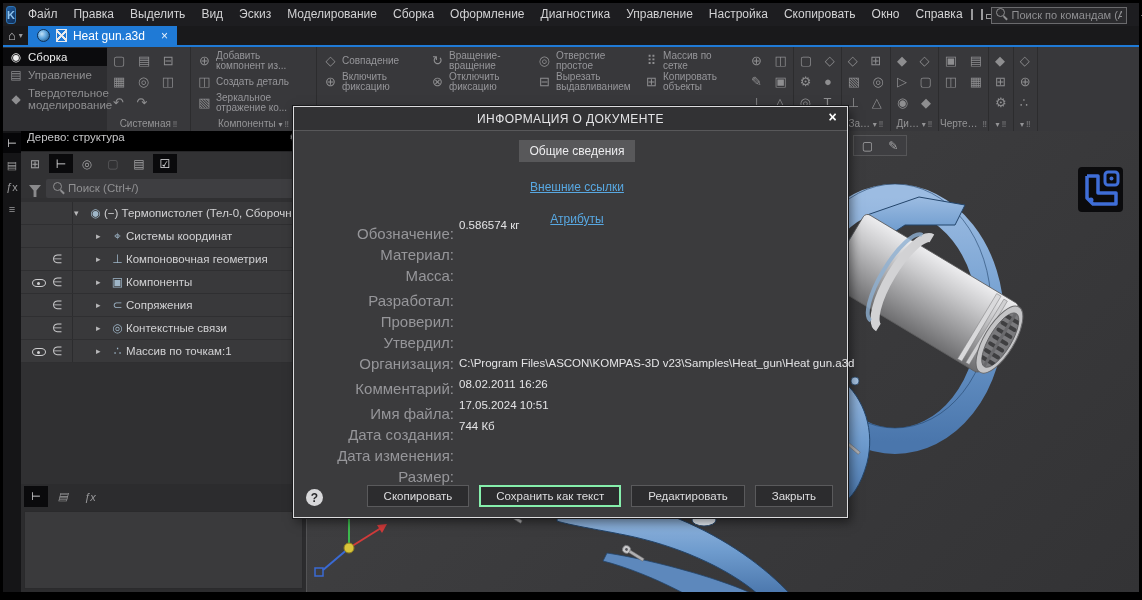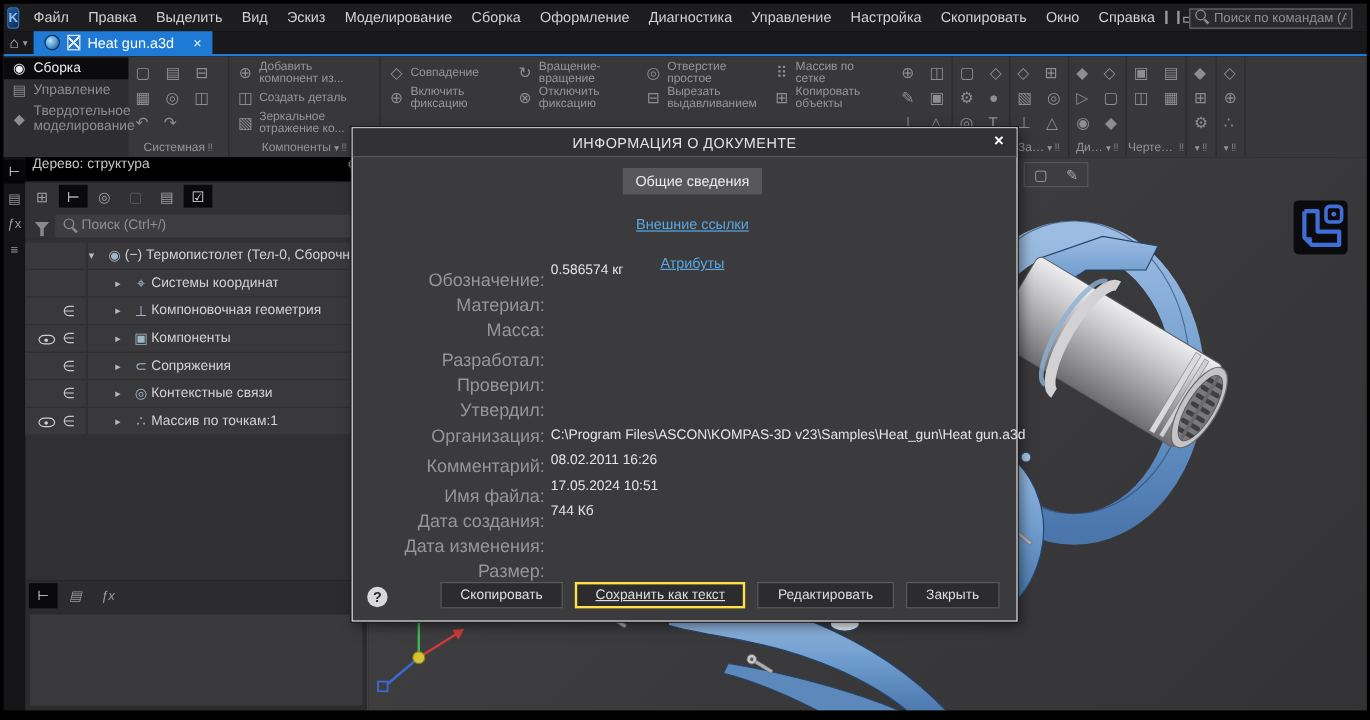--- a/index.html
+++ b/index.html
@@ -104,21 +104,21 @@
   .dlg-tab { font-size:12px; color:#58a8e2; text-decoration:underline; cursor:default; }
   .dlg-tab.active { background:#58585a; color:#ececee; text-decoration:none; padding:4px 11px; }
   .dlg-fields { margin-top:13px; }
   .dlg-row { display:flex; height:15px; margin-bottom:6px; }
   .dlg-row.gap { margin-top:10px; }
   .dl { width:160px; text-align:right; color:#96969a; font-size:15px; flex:none;margin-top:48px; }
   .dv { margin-left:5px; color:#e4e4e6; font-size:11.5px; white-space:nowrap; }
   .dlg-help { position:absolute; left:12px; bottom:11px; width:17px; height:17px; border-radius:50%; background:#d8d8da; color:#2a2a2c; font-size:12px; font-weight:bold; display:flex; align-items:center; justify-content:center; }
   .dlg-buttons { position:absolute; right:14px; bottom:10px; display:flex; gap:10px; }
   .dbtn { background:#2c2c2e; border:1px solid #5a5a5c; color:#dedee0; font-size:11.5px; height:22px; padding:0 16px; font-family:"Liberation Sans",sans-serif; }
-  .dbtn.focused { border:2px solid #fde047; padding:0 15px;text-decoration:underline; }
+  .dbtn.focused { border:2px solid #86efac; padding:0 15px; }
 </style>
 </head>
 <body>
 
 <div id="menubar">
   <div class="app-logo">K</div>
   <div class="menu-items">
 
   <span class="mi">Файл</span>
       <span class="mi">Правка</span>

